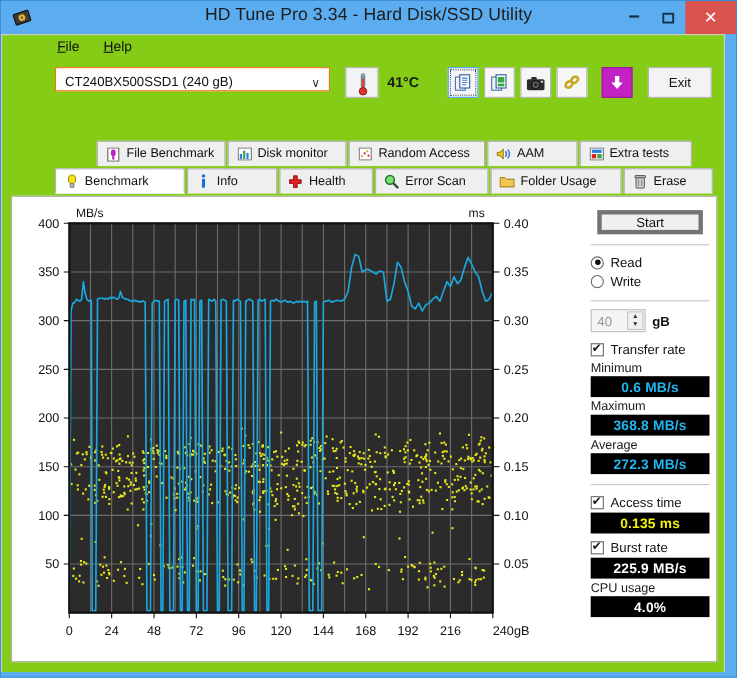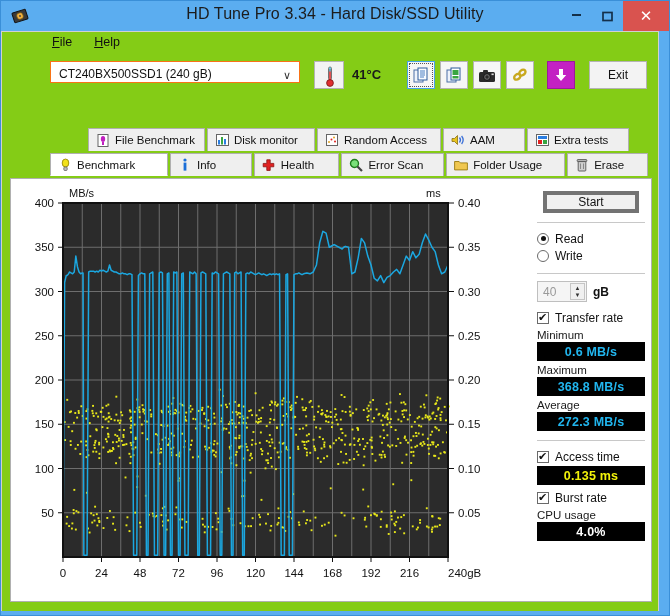--- a/index.html
+++ b/index.html
@@ -1388,20 +1388,23 @@
           <span>Access time</span>
         </div>
         <div class="stat-val">
           <span class="yellow">0.135 ms</span>
         </div>
 
         <div class="optrow" style="margin-top:4px">
           <span class="chk on"></span>
           <span>Burst rate</span>
         </div>
+        <div class="stat-val">
+          <span class="white">225.9 MB/s</span>
+        </div>
 
         <div class="stat-label">CPU usage</div>
         <div class="stat-val">
           <span class="white">4.0%</span>
         </div>
       </div>
     </div>
   </div>
 </div>
 

